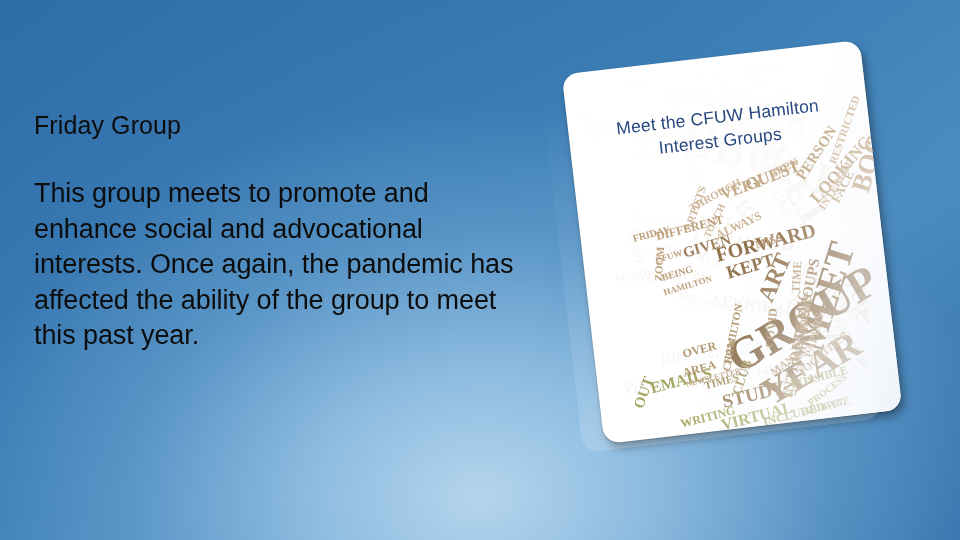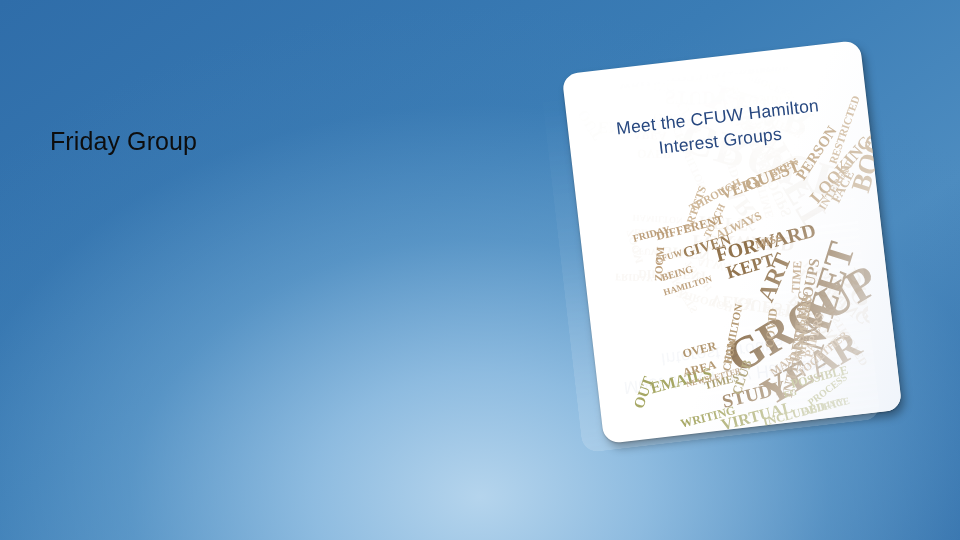--- a/index.html
+++ b/index.html
@@ -29,21 +29,21 @@
     position: absolute;
     left: 34px;
     top: 110px;
     width: 480px;
   }
   .slide-heading {
     color: #0d0d0d;
     font-size: 25px;
     line-height: 31px;
     letter-spacing: 0.1px;
-    margin: 16px;
+    margin: 0;
     font-weight: 400;
   }
   .slide-body {
     color: #0d0d0d;
     font-size: 27px;
     line-height: 35.5px;
     letter-spacing: -0.1px;
     margin: 0;
     margin-top: 35px;
     font-weight: 400;
@@ -139,20 +139,21 @@
   .reflection .cloud { opacity: 0.55; }
   .reflection .card-title { opacity: 0.18; }
 </style>
 </head>
 <body>
 
 <div id="slide">
 
   <div class="text-col">
     <p class="slide-heading">Friday Group</p>
+    <p class="slide-body">This group meets to promote and enhance social and advocational interests. Once again, the pandemic has affected the ability of the group to meet this past year.</p>
   </div>
 
   <div class="card-wrap">
 
     <div class="card">
       <div class="card-title">Meet the CFUW Hamilton
 Interest Groups</div>
       <div class="cloud">
           <span class="w" style="left: 128px; top: 152px; font-size: 46px; color: rgb(122, 90, 51); transform: rotate(-24deg);">GROUP</span>
           <span class="w" style="left: 181px; top: 136px; font-size: 38px; color: rgb(125, 92, 52); transform: rotate(-66deg);">MEET</span>

